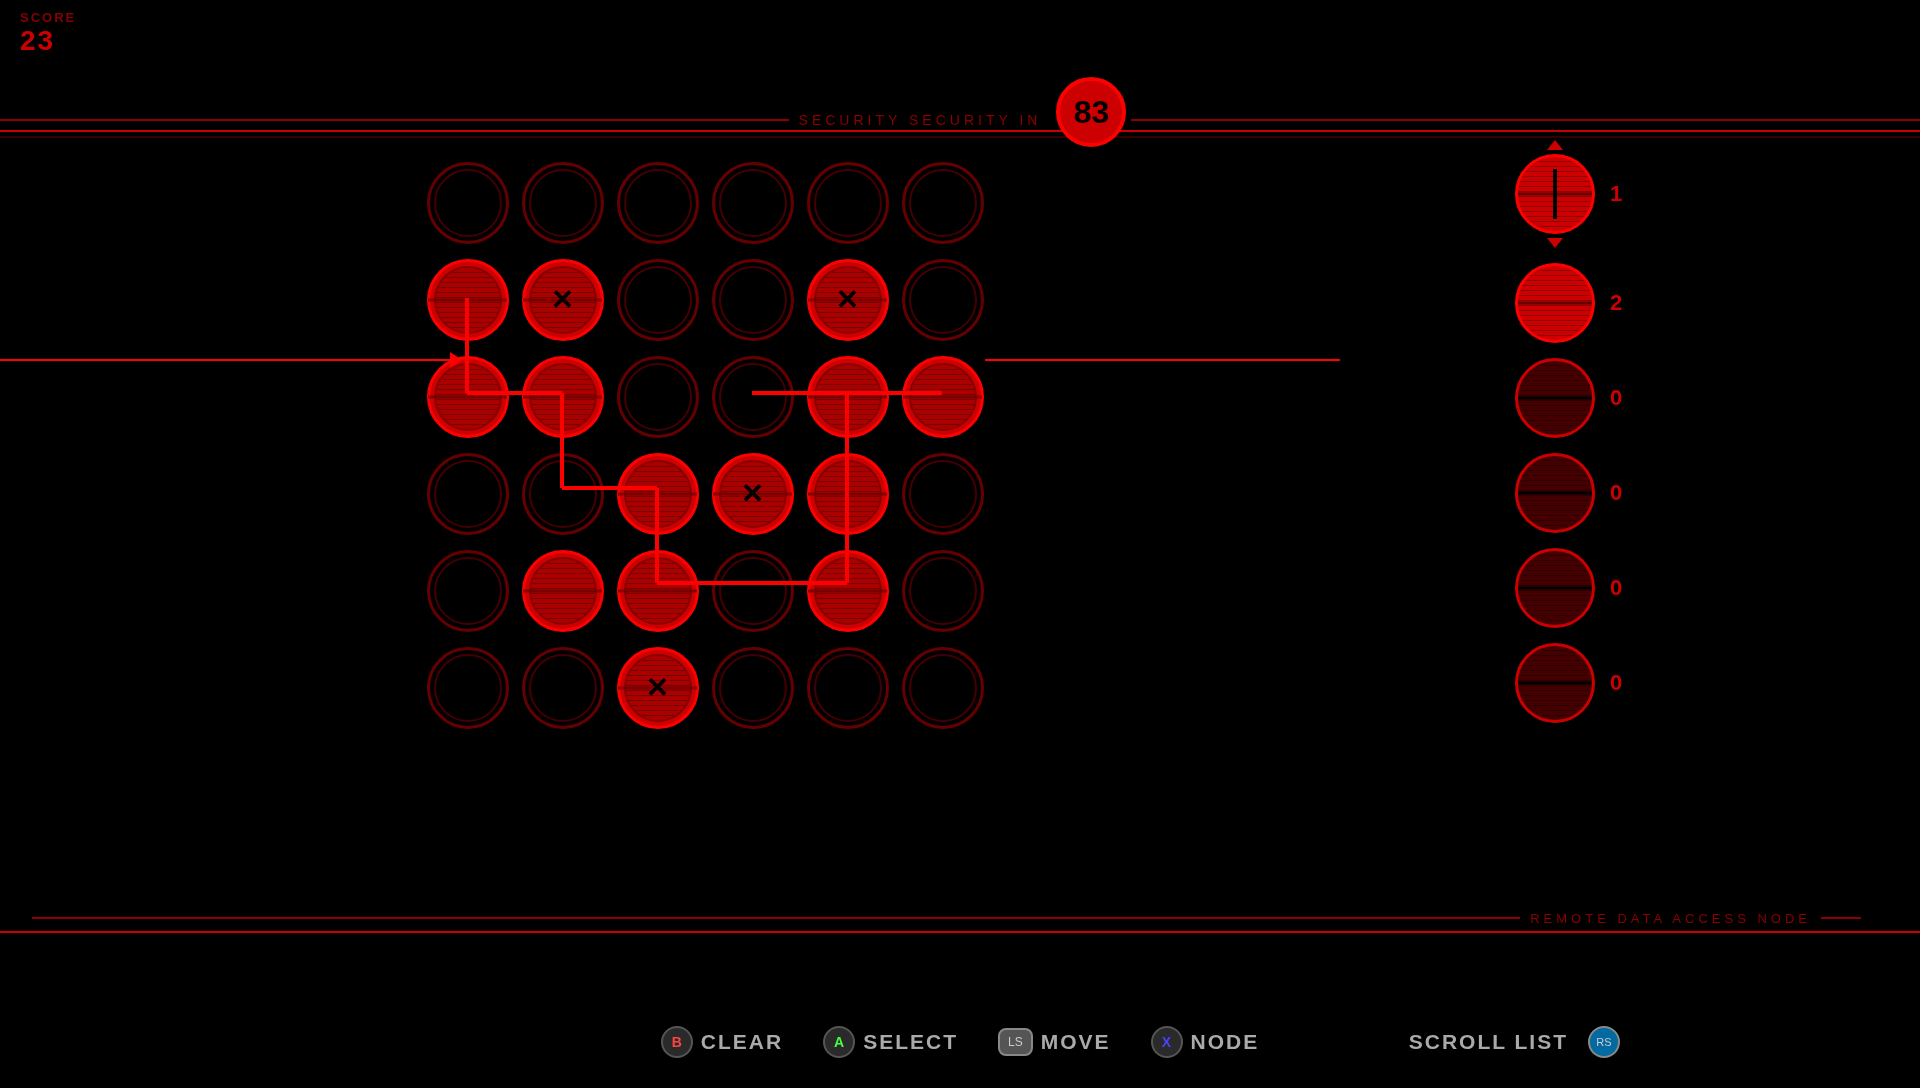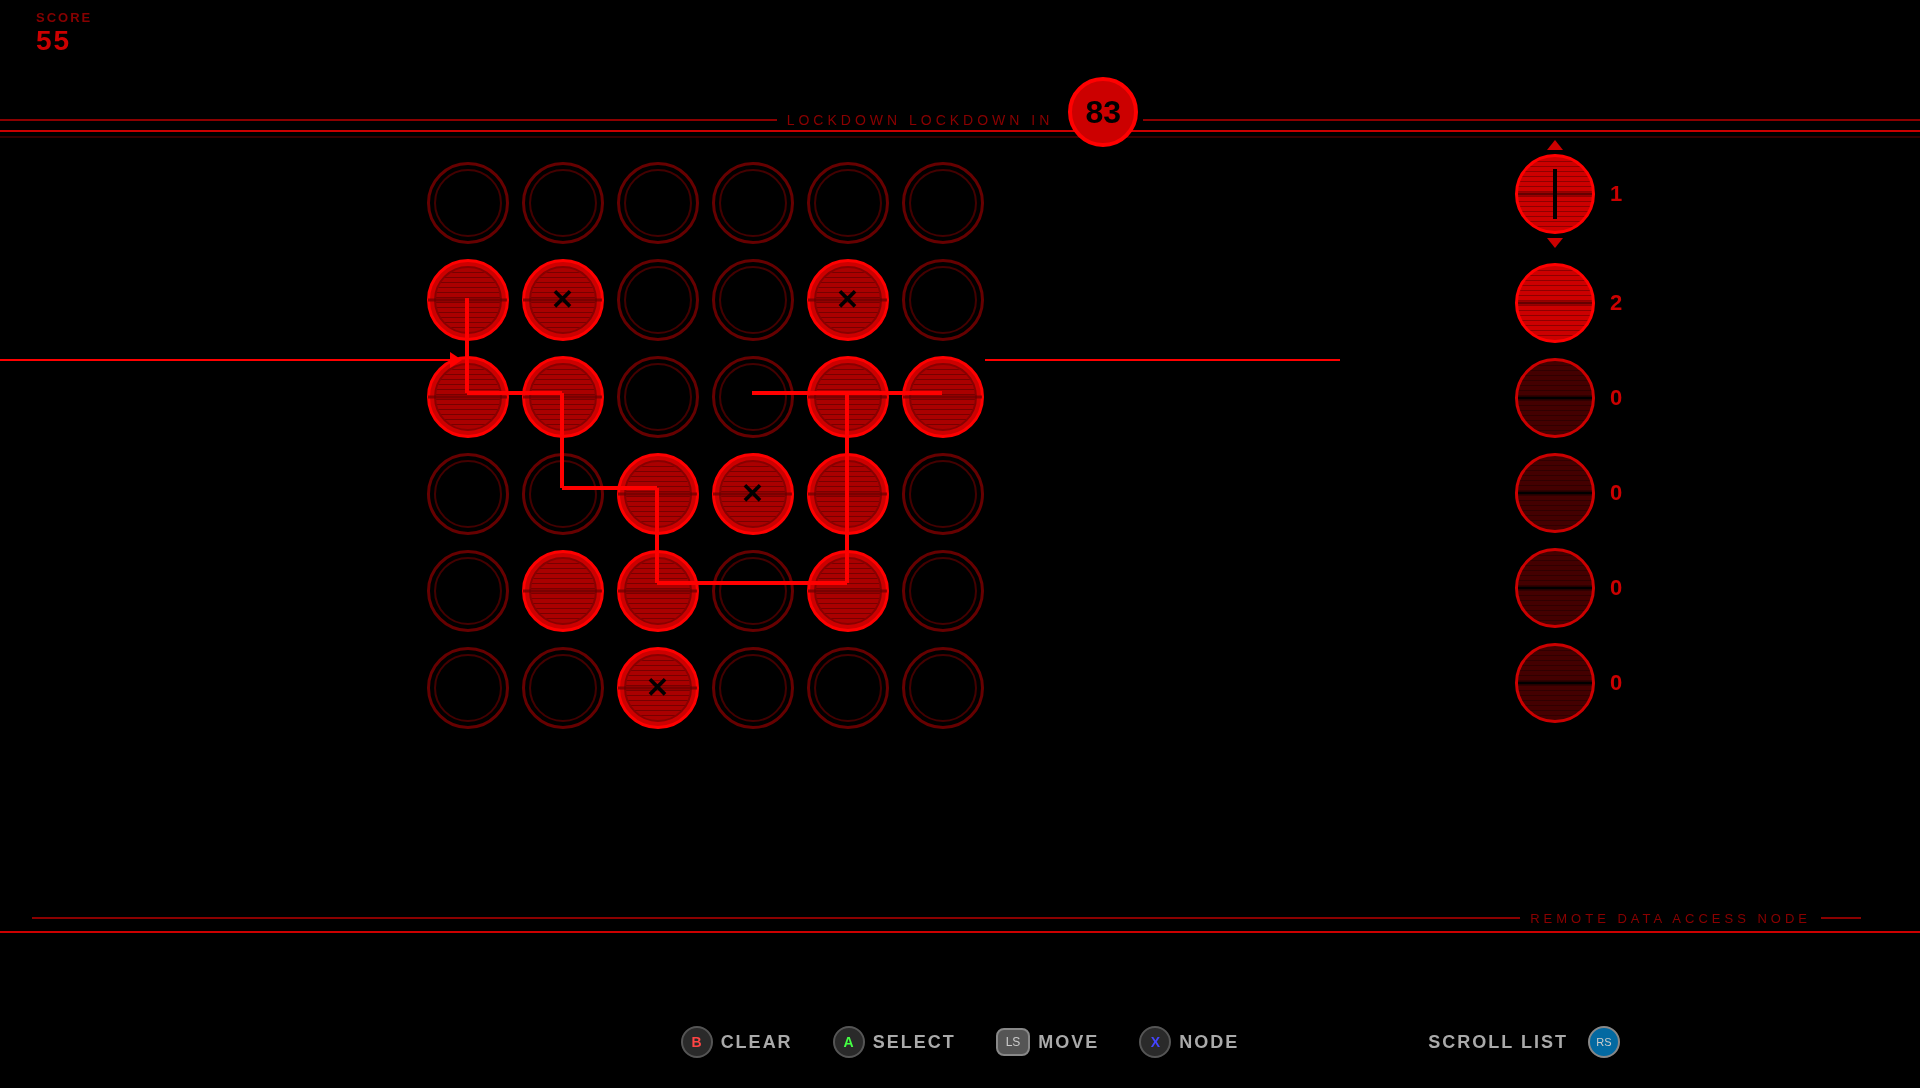--- a/index.html
+++ b/index.html
@@ -14,21 +14,20 @@
 
     
     #top-counter {
       position: absolute;
       top: 10px;
       left: 20px;
       color: #cc0000;
       font-size: 28px;
       font-weight: bold;
       letter-spacing: 2px;
-      margin-left: 16px;
     }
 
     
     #lockdown-banner {
       position: absolute;
       top: 95px;
       left: 0;
       right: 0;
       display: flex;
       align-items: center;
@@ -376,21 +375,21 @@
       border-radius: 50%;
       width: 32px;
       height: 32px;
       display: flex;
       align-items: center;
       justify-content: center;
     }
 
     .control-label {
       color: #aaa;
-      font-size: 18px;
+      font-size: 21px;
       letter-spacing: 2px;
       font-weight: bold;
     }
 
     #scroll-list-section {
       position: absolute;
       bottom: 30px;
       right: 300px;
       display: flex;
       align-items: center;
@@ -406,28 +405,28 @@
       height: 570px;
       pointer-events: none;
       z-index: 5;
     }
   </style>
 </head>
 <body>
 
 <div id="top-counter">
   <span style="font-size:13px; display:block; color:#880000;">SCORE</span>
-  <span>55</span>
+  <span>23</span>
 </div>
 
 <div class="h-line" style="top: 130px;"></div>
 <div class="h-line" style="top: 136px; background:#330000;"></div>
 
 <div id="lockdown-banner">
-  <span id="lockdown-text">LOCKDOWN LOCKDOWN IN</span>
+  <span id="lockdown-text">SECURITY SECURITY IN</span>
   <div id="lockdown-timer">83</div>
 </div>
 
 <div id="grid-container">
 
   <div class="grid-row">
     <div class="node">
         <div class="node-outer"></div>
         <div class="node-inner"></div>
       </div>

